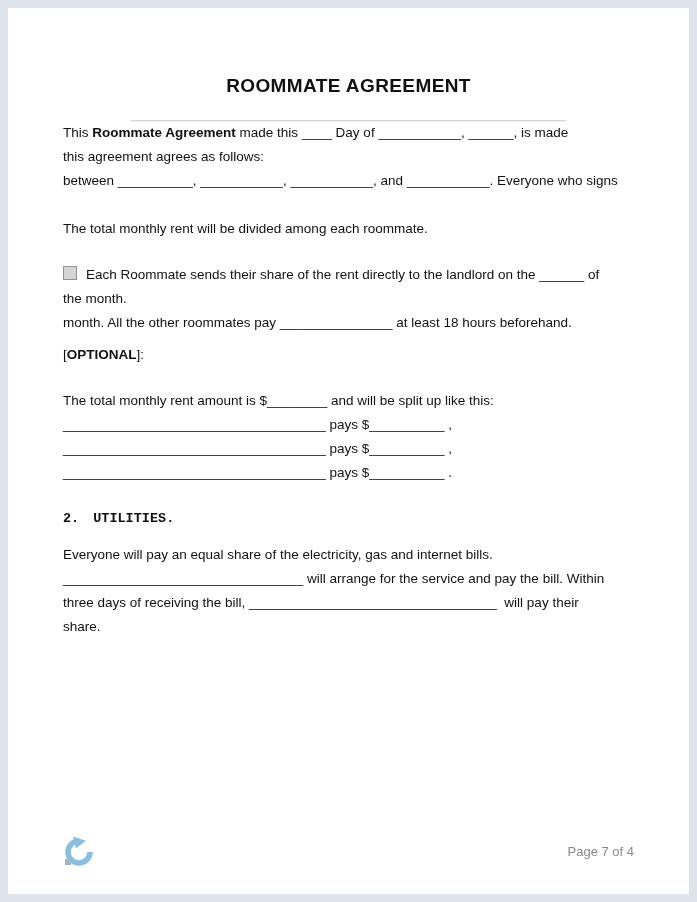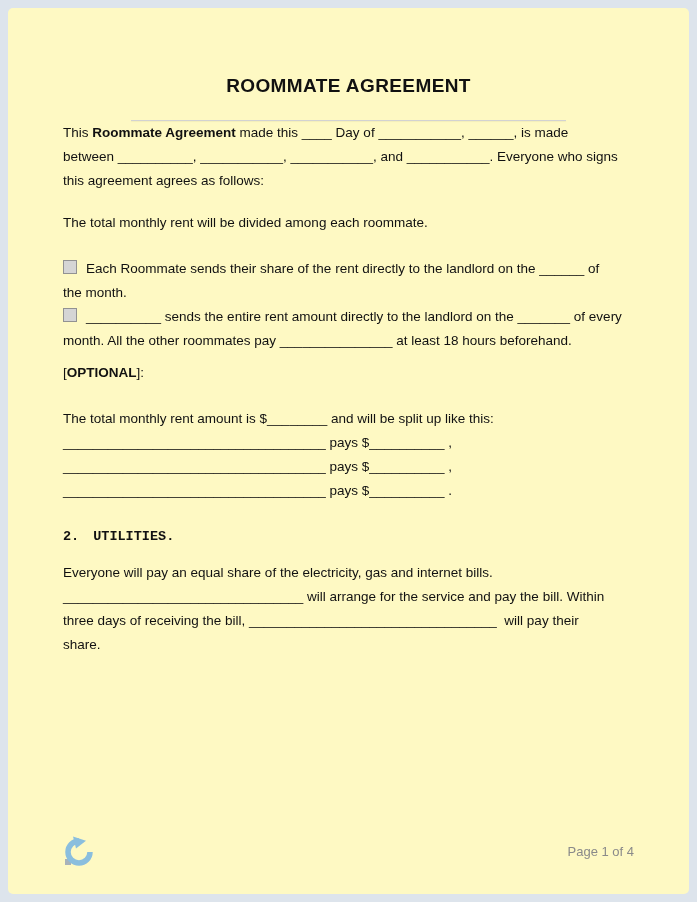--- a/index.html
+++ b/index.html
@@ -6,22 +6,22 @@
   body {
     width: 697px; height: 902px;
     background: #dde4ec;
     font-family: "Liberation Sans", sans-serif;
     position: relative;
     overflow: hidden;
   }
   .page {
     position: absolute;
     top: 8px; left: 8px; right: 8px; bottom: 8px;
-    background: #fef9c3;
-    border-radius: 5px;
+    background: #ffffff;
+    border-radius: 0;
   }
   .content {
     position: absolute;
     top: 0; left: 55px; right: 55px; bottom: 0;
     color: #111111;
     font-size: 13.5px;
   }
   .doc-title {
     margin-top: 64px;
     text-align: center;
@@ -42,21 +42,21 @@
     line-height: 24px;
     white-space: pre-wrap;
   }
   .block-intro   { }
   .heading {
     line-height: 24px;
     font-weight: bold;
   }
   .heading .num { display: inline-block; margin-right: 14px; }
   .block-h1      { margin-top: 22px; }
-  .block-lead    { margin-top: 18px; }
+  .block-lead    { margin-top: 24px; }
   .block-options { margin-top: 22px; }
   .block-optional{ margin-top: 8px; }
   .block-total   { margin-top: 22px; }
   .block-h2      { margin-top: 22px; font-family: Liberation Mono, monospace; }
   .block-s2lead  { margin-top: 12px; }
   .checkbox {
     display: inline-block;
     width: 12px; height: 12px;
     background: #d5d5d5;
     border: 1px solid #929292;
@@ -83,31 +83,30 @@
 <body>
 
 <div class="page">
   <div class="content">
 
     <div class="doc-title">ROOMMATE AGREEMENT</div>
     <div class="divider"></div>
 
     <div class="block-intro">
       <div class="line"><span>This </span><strong>Roommate Agreement</strong><span> made this ____ Day of ___________, ______, is made</span></div>
+      <div class="line">this agreement agrees as follows:</div>
       <div class="line">between __________, ___________, ___________, and ___________. Everyone who signs</div>
-      <div class="line">this agreement agrees as follows:</div>
     </div>
 
 
     <div class="line block-lead">The total monthly rent will be divided among each roommate.</div>
 
     <div class="block-options">
       <div class="line"><span class="checkbox"></span><span>Each Roommate sends their share of the rent directly to the landlord on the ______ of</span></div>
       <div class="line">the month.</div>
-      <div class="line"><span class="checkbox"></span><span>__________ sends the entire rent amount directly to the landlord on the _______ of every</span></div>
       <div class="line">month. All the other roommates pay _______________ at least 18 hours beforehand.</div>
     </div>
 
     <div class="line block-optional"><span>[</span><strong>OPTIONAL</strong><span>]:</span></div>
 
     <div class="block-total">
       <div class="line">The total monthly rent amount is $________ and will be split up like this:</div>
       <div class="line">___________________________________ pays $__________ ,</div>
       <div class="line">___________________________________ pays $__________ ,</div>
       <div class="line">___________________________________ pays $__________ .</div>
@@ -124,14 +123,14 @@
 
   </div>
 
   <div class="footer-logo">
     <svg width="32" height="32" viewBox="0 0 32 32">
       <rect x="2" y="23" width="6" height="6" fill="#a8b2ba"></rect>
       <path d="M 27 16 A 11 11 0 1 1 16 5" fill="none" stroke="#8abede" stroke-width="5.5"></path>
       <path d="M 10 0.5 L 23 4.8 L 13 12.5 Z" fill="#8abede"></path>
     </svg>
   </div>
-  <div class="page-indicator">Page 1 of 4</div>
+  <div class="page-indicator">Page 7 of 4</div>
 </div>
 
 </body></html>

